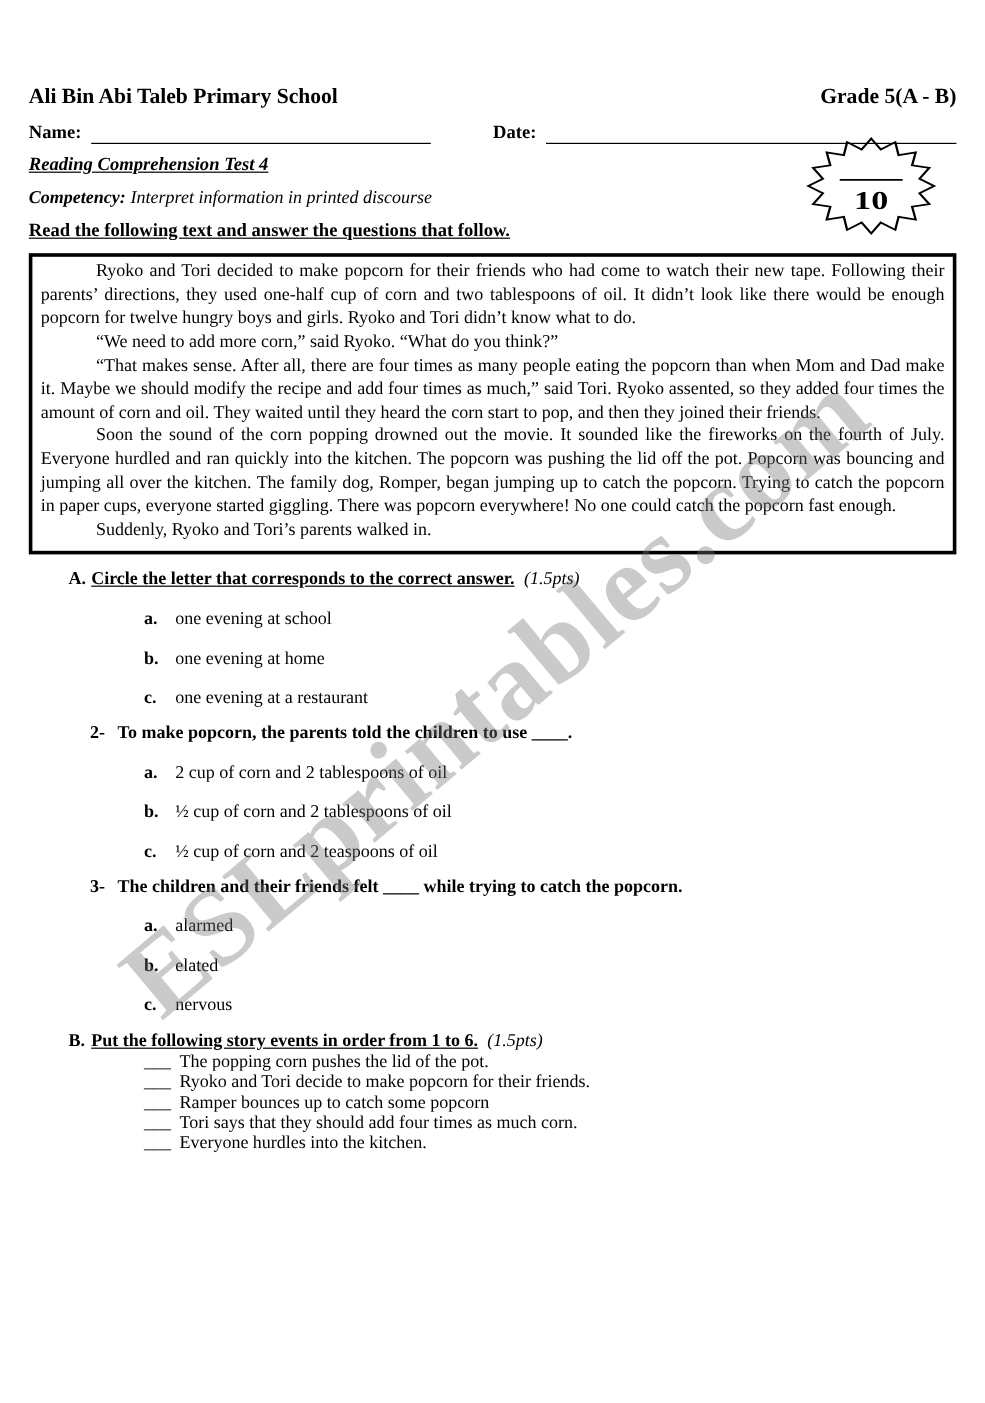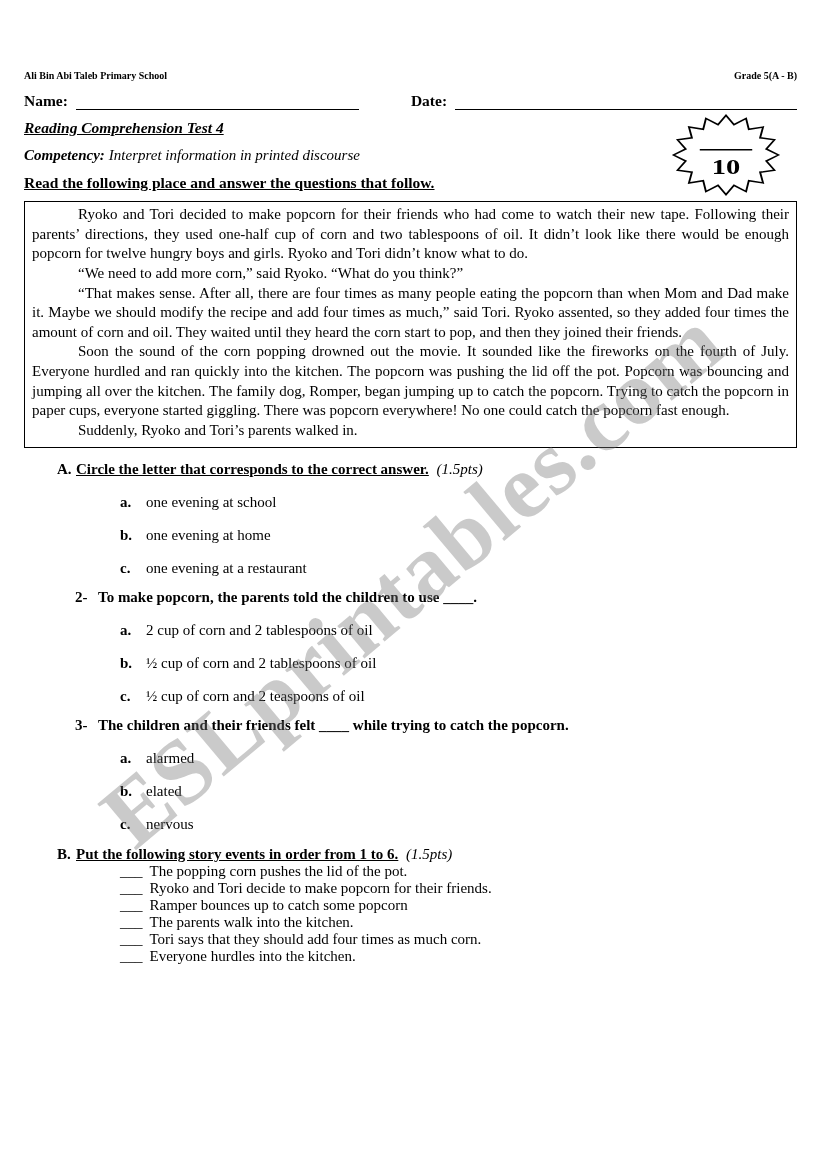--- a/index.html
+++ b/index.html
@@ -1,39 +1,39 @@
 <!DOCTYPE html>
 <html><head>
 <meta charset="utf-8">
 <style>
   html,body{margin:0;padding:0;}
   body{background:#e9e9e9;}
   .page{position:relative;width:821px;height:1169px;margin:0 auto;background:#fff;
         font-family:"Liberation Serif",serif;font-size:15px;color:#000;overflow:hidden;}
   .content{position:relative;padding:70px 24px 0 24px;}
 
-  .hdr-row{display:flex;justify-content:space-between;font-weight:bold;font-size:10px;}
+  .hdr-row{display:flex;justify-content:space-between;font-weight:bold;font-size:18px;}
 
   .name-row{display:flex;align-items:flex-end;margin-top:11px;font-size:15.5px;}
   .lbl{font-weight:bold;}
   .blank-line{display:inline-block;border-bottom:1px solid #000;height:15px;}
   .nb{width:283px;margin-left:8px;}
   .date-lbl{margin-left:52px;}
   .db{flex:1;margin-left:8px;}
 
   .title-row{text-align:left;margin-top:9px;font-style:italic;}
   .title-row span{font-weight:bold;text-decoration:underline;font-size:15.5px;}
 
   .comp-row{margin-top:10px;font-style:italic;}
   .comp-lbl{font-weight:bold;margin-right:4px;font-style:italic;}
 
   .instr-row{margin-top:10px;}
   .instr-row span{font-weight:bold;text-decoration:underline;font-size:15.5px;}
 
-  .passage{margin-top:9px;border:1px solid #000000;padding:3px 7px 6px 7px;
+  .passage{margin-top:9px;border:3px solid #000000;padding:3px 7px 6px 7px;
            text-align:justify;line-height:1.31;}
   .passage p{margin:0;text-indent:46px;}
 
   .section-header{margin-top:13px;padding-left:33px;}
   .sec-label{font-weight:bold;display:inline-block;width:19px;}
   .sec-title{font-weight:bold;text-decoration:underline;}
   .sec-points{font-style:italic;margin-left:4px;}
 
   .question{margin-top:12px;padding-left:51px;}
   .q-num{font-weight:bold;display:inline-block;width:23px;}
@@ -80,21 +80,21 @@
 
     <div class="title-row">
       <span>Reading Comprehension Test 4</span>
     </div>
 
     <div class="comp-row">
       <span class="comp-lbl">Competency:</span><span>Interpret information in printed discourse</span>
     </div>
 
     <div class="instr-row">
-      <span>Read the following place and answer the questions that follow.</span>
+      <span>Read the following text and answer the questions that follow.</span>
     </div>
 
     <div class="passage">
       <p>Ryoko and Tori decided to make popcorn for their friends who had come to watch their new tape. Following their parents’ directions, they used one-half cup of corn and two tablespoons of oil. It didn’t look like there would be enough popcorn for twelve hungry boys and girls. Ryoko and Tori didn’t know what to do.</p>
       <p>“We need to add more corn,” said Ryoko. “What do you think?”</p>
       <p>“That makes sense. After all, there are four times as many people eating the popcorn than when Mom and Dad make it. Maybe we should modify the recipe and add four times as much,” said Tori. Ryoko assented, so they added four times the amount of corn and oil. They waited until they heard the corn start to pop, and then they joined their friends.</p>
       <p>Soon the sound of the corn popping drowned out the movie. It sounded like the fireworks on the fourth of July. Everyone hurdled and ran quickly into the kitchen. The popcorn was pushing the lid off the pot. Popcorn was bouncing and jumping all over the kitchen. The family dog, Romper, began jumping up to catch the popcorn. Trying to catch the popcorn in paper cups, everyone started giggling. There was popcorn everywhere! No one could catch the popcorn fast enough.</p>
       <p>Suddenly, Ryoko and Tori’s parents walked in.</p>
     </div>
 
@@ -156,23 +156,20 @@
       <div class="order-item">
         <span class="ord-blank">___</span><span class="ord-text">The popping corn pushes the lid of the pot.</span>
       </div>
       <div class="order-item">
         <span class="ord-blank">___</span><span class="ord-text">Ryoko and Tori decide to make popcorn for their friends.</span>
       </div>
       <div class="order-item">
         <span class="ord-blank">___</span><span class="ord-text">Ramper bounces up to catch some popcorn</span>
       </div>
       <div class="order-item">
-        <span class="ord-blank">___</span><span class="ord-text">The parents walk into the kitchen.</span>
-      </div>
-      <div class="order-item">
         <span class="ord-blank">___</span><span class="ord-text">Tori says that they should add four times as much corn.</span>
       </div>
       <div class="order-item">
         <span class="ord-blank">___</span><span class="ord-text">Everyone hurdles into the kitchen.</span>
       </div>
     </div>
 
   </div>
 </div>
 

